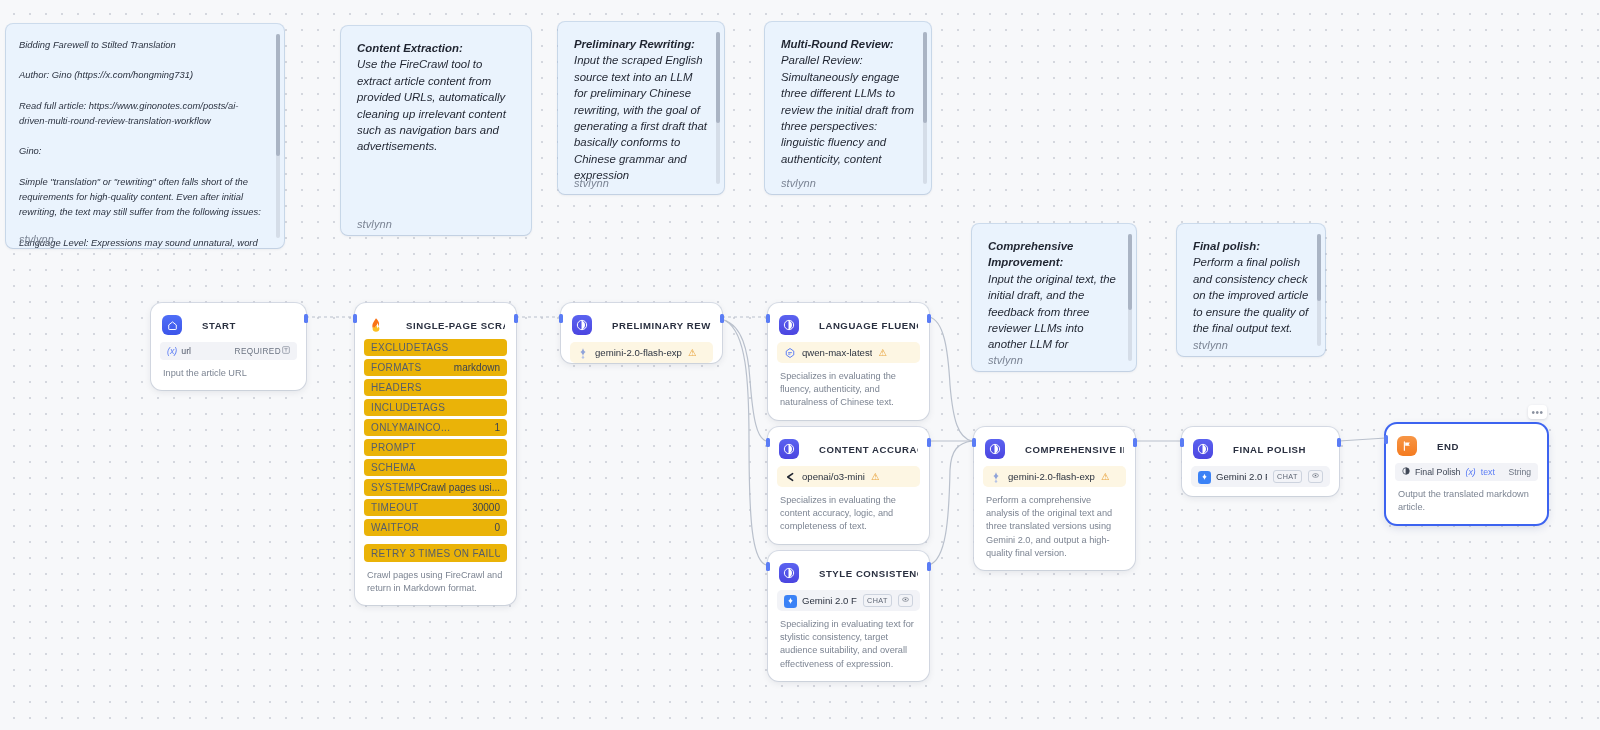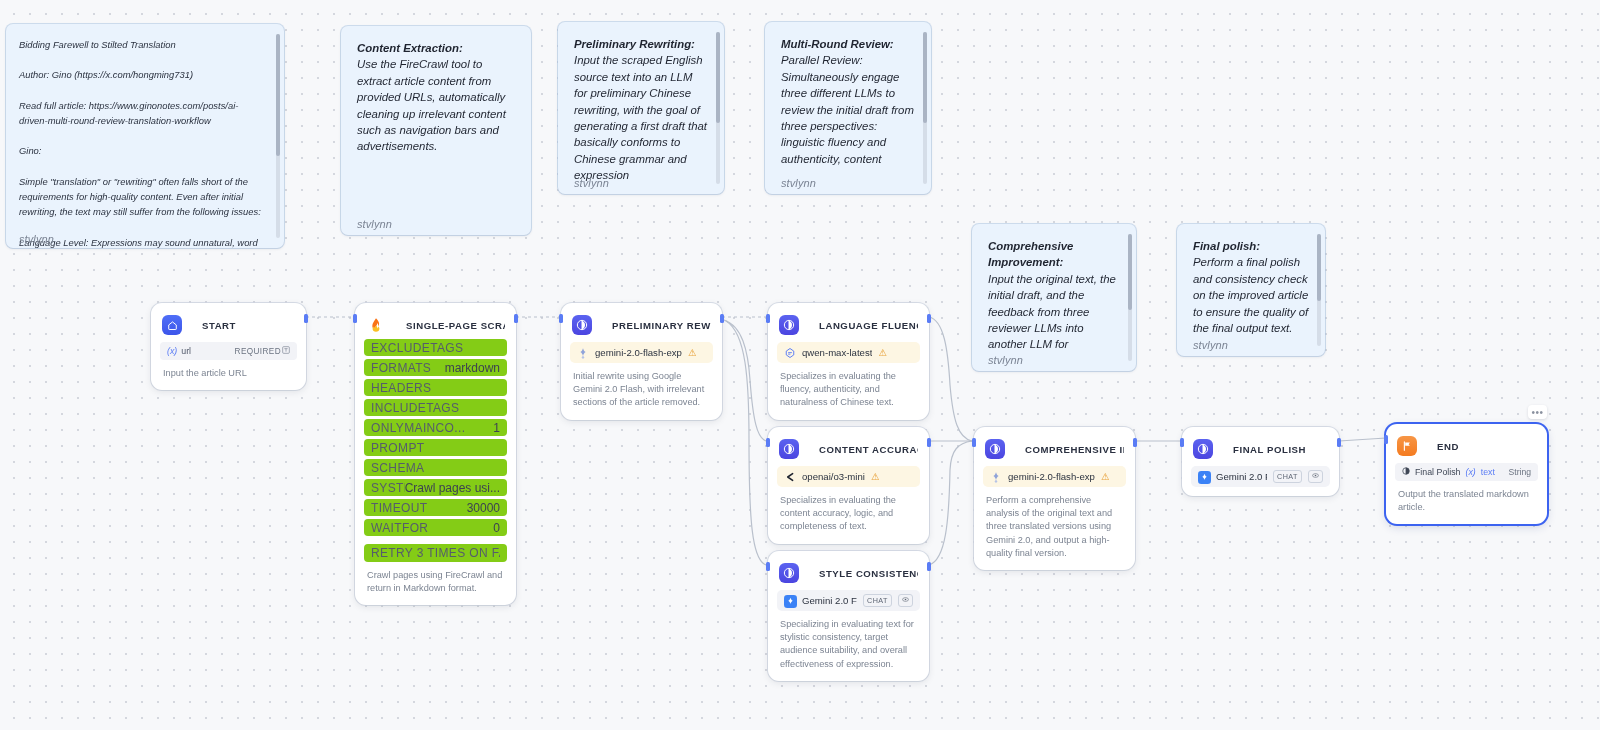--- a/index.html
+++ b/index.html
@@ -82,23 +82,23 @@
     color:#fff; font-size:11px; line-height:1;
   }
   .nicon.blue   { background:linear-gradient(180deg,#4f6ef7,#3c55ea); }
   .nicon.violet { background:linear-gradient(180deg,#5b63f0,#4b45e0); }
   .nicon.orange { background:linear-gradient(180deg,#f79646,#f47b20); }
   .nicon.flame  { background:transparent; }
 
   
   .prow {
     display:flex; align-items:center; justify-content:space-between;
-    background:#84cc16; border-radius:4px;
+    background:#eab308; border-radius:4px;
     height:17px; margin-top:3px; padding:0 7px;
-    font-size:12px; color:#555d6b; letter-spacing:.35px;
+    font-size:10px; color:#555d6b; letter-spacing:.35px;
   }
   .prow .k { text-transform:uppercase; white-space:nowrap; overflow:hidden; }
   .prow .v { color:#3c4350; letter-spacing:0; text-transform:none; white-space:nowrap; }
   .prow.retry { justify-content:flex-start; margin-top:8px; height:18px; }
 
   .startrow {
     display:flex; align-items:center; justify-content:space-between;
     background:#f2f3f7; border-radius:4px; height:18px; margin-top:6px; padding:0 7px;
     font-size:8.8px; color:#50586a;
   }
@@ -337,21 +337,20 @@
     <div class="chip warn">
       <span class="gico">
         <svg width="12" height="12" viewBox="0 0 16 16">
             <path d="M8 1.5c.7 2.6 1.9 4.3 3.6 5.1-1.7.9-2.9 2.6-3.6 5.2-.7-2.6-1.9-4.3-3.6-5.2C6.1 5.8 7.3 4.1 8 1.5z" fill="#8fa3d9"></path>
             <path d="M8 10.5c.4 1.6 1.1 2.7 2.2 3.2-1.1.5-1.8 1.6-2.2 3.2-.4-1.6-1.1-2.7-2.2-3.2 1.1-.5 1.8-1.6 2.2-3.2z" fill="#b6c3e6"></path>
           </svg>
       </span>
       <span class="cname">gemini-2.0-flash-exp</span>
       <span class="warnicon">⚠</span>
     </div>
-    <div class="ndesc">Initial rewrite using Google Gemini 2.0 Flash, with irrelevant sections of the article removed.</div>
   </div>
 
   <div class="node n-fluency">
     <div class="port" style="left:-2px; top:11px;"></div>
     <div class="port" style="right:-2px; top:11px;"></div>
     <div class="nhead">
       <span class="nicon violet">
         <svg width="12" height="12" viewBox="0 0 16 16">
             <circle cx="8" cy="8" r="6.2" fill="none" stroke="#fff" stroke-width="1.3"></circle>
             <path d="M8 2.2v11.6" stroke="#fff" stroke-width="1.3"></path>

